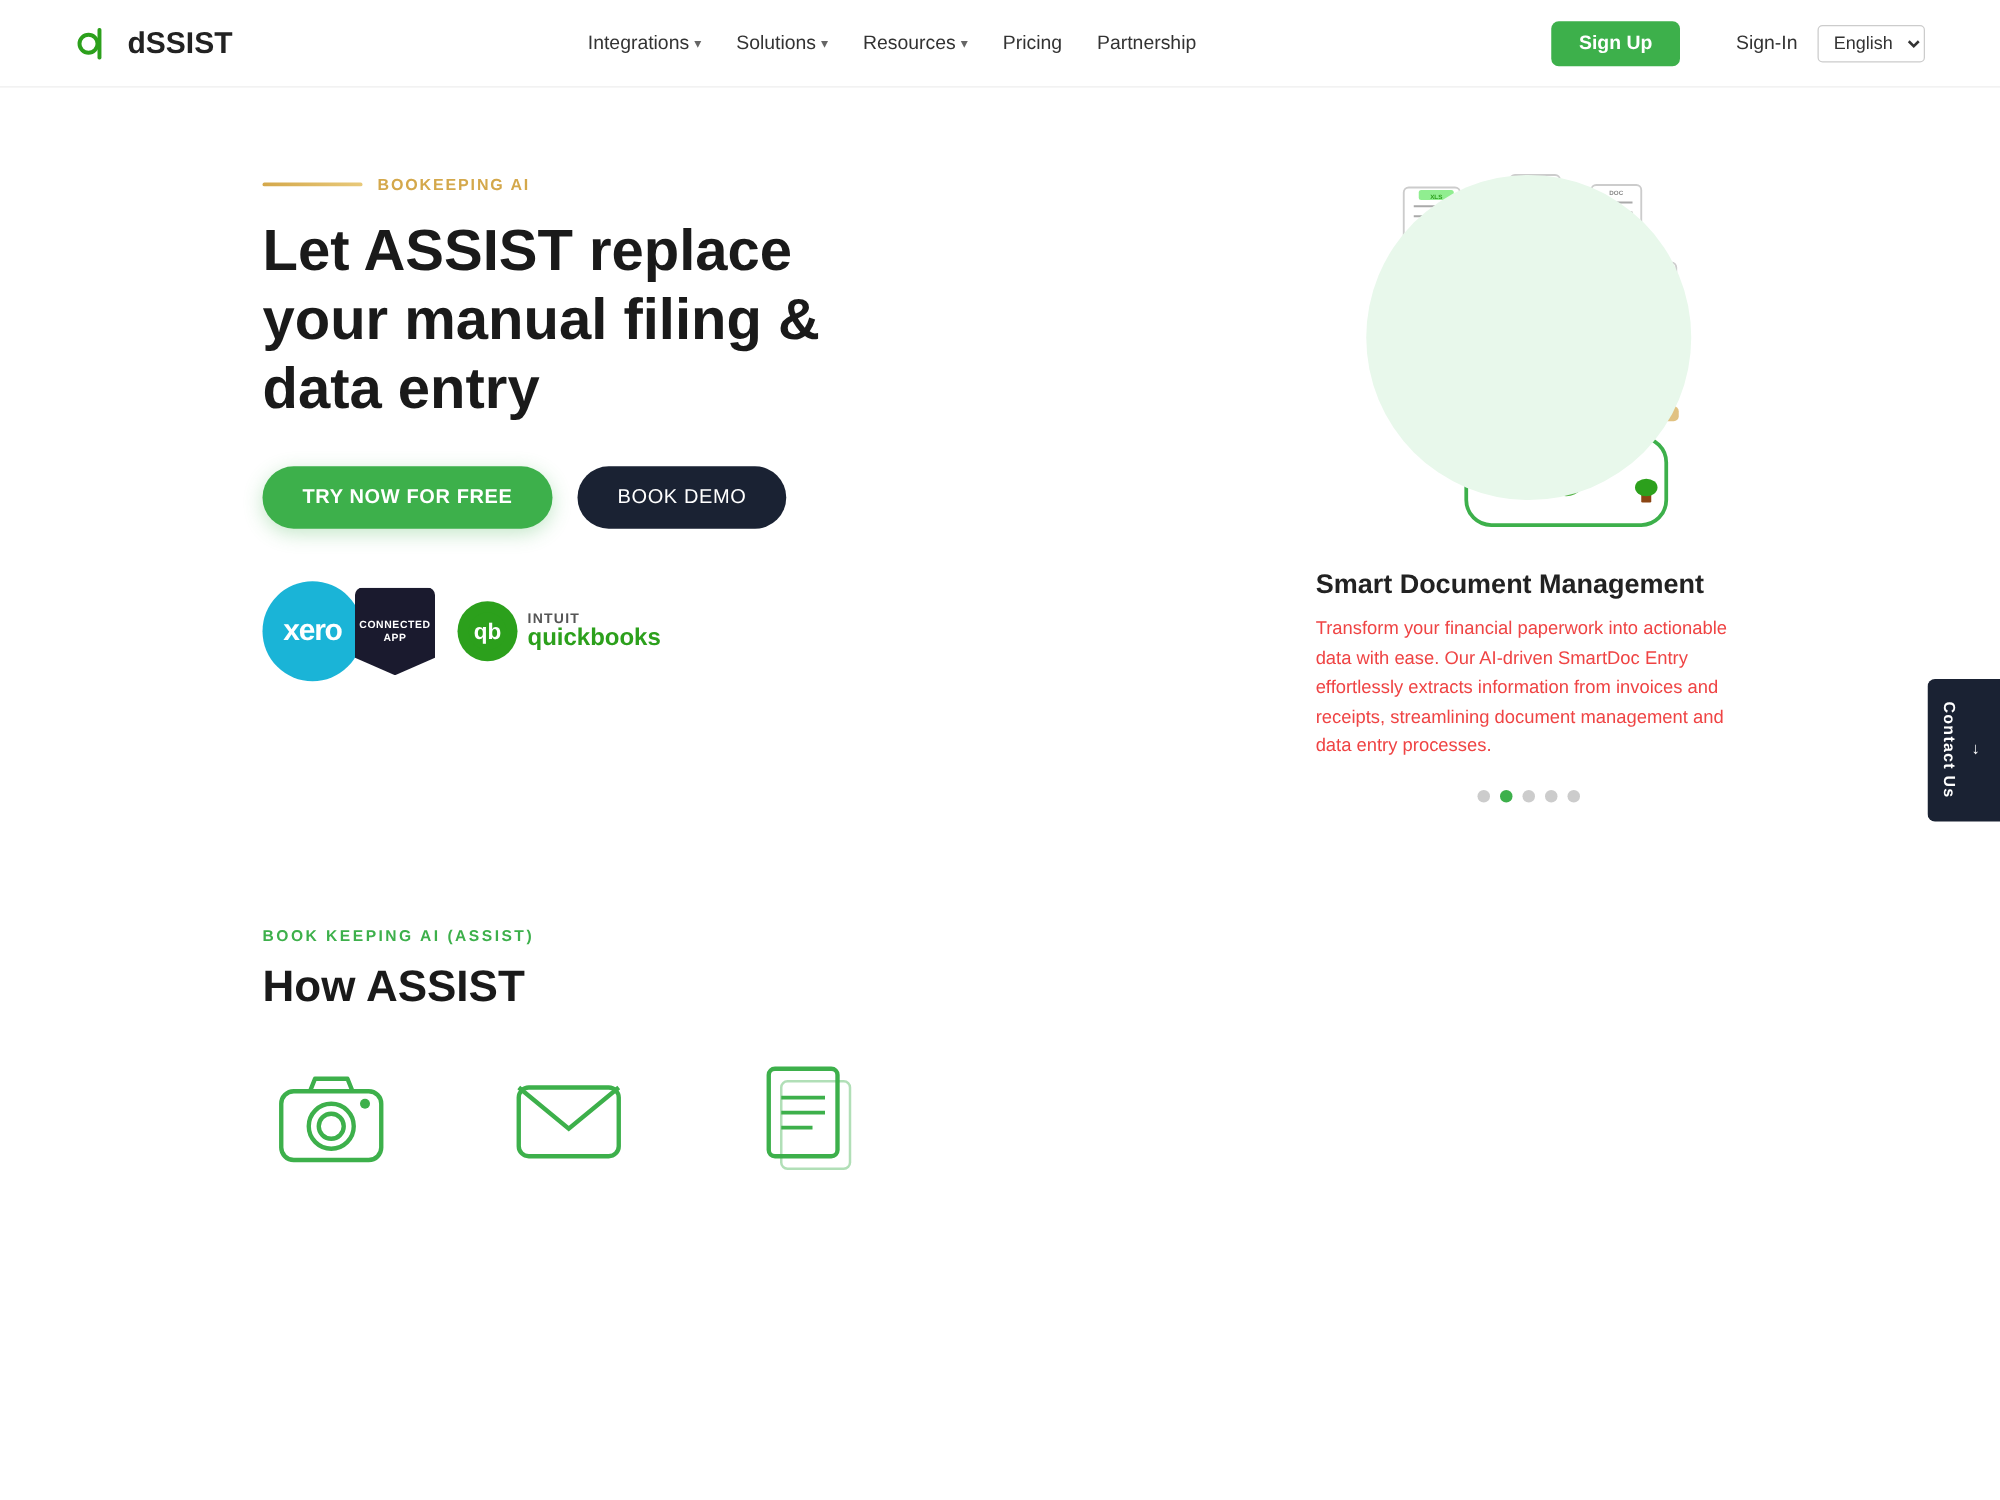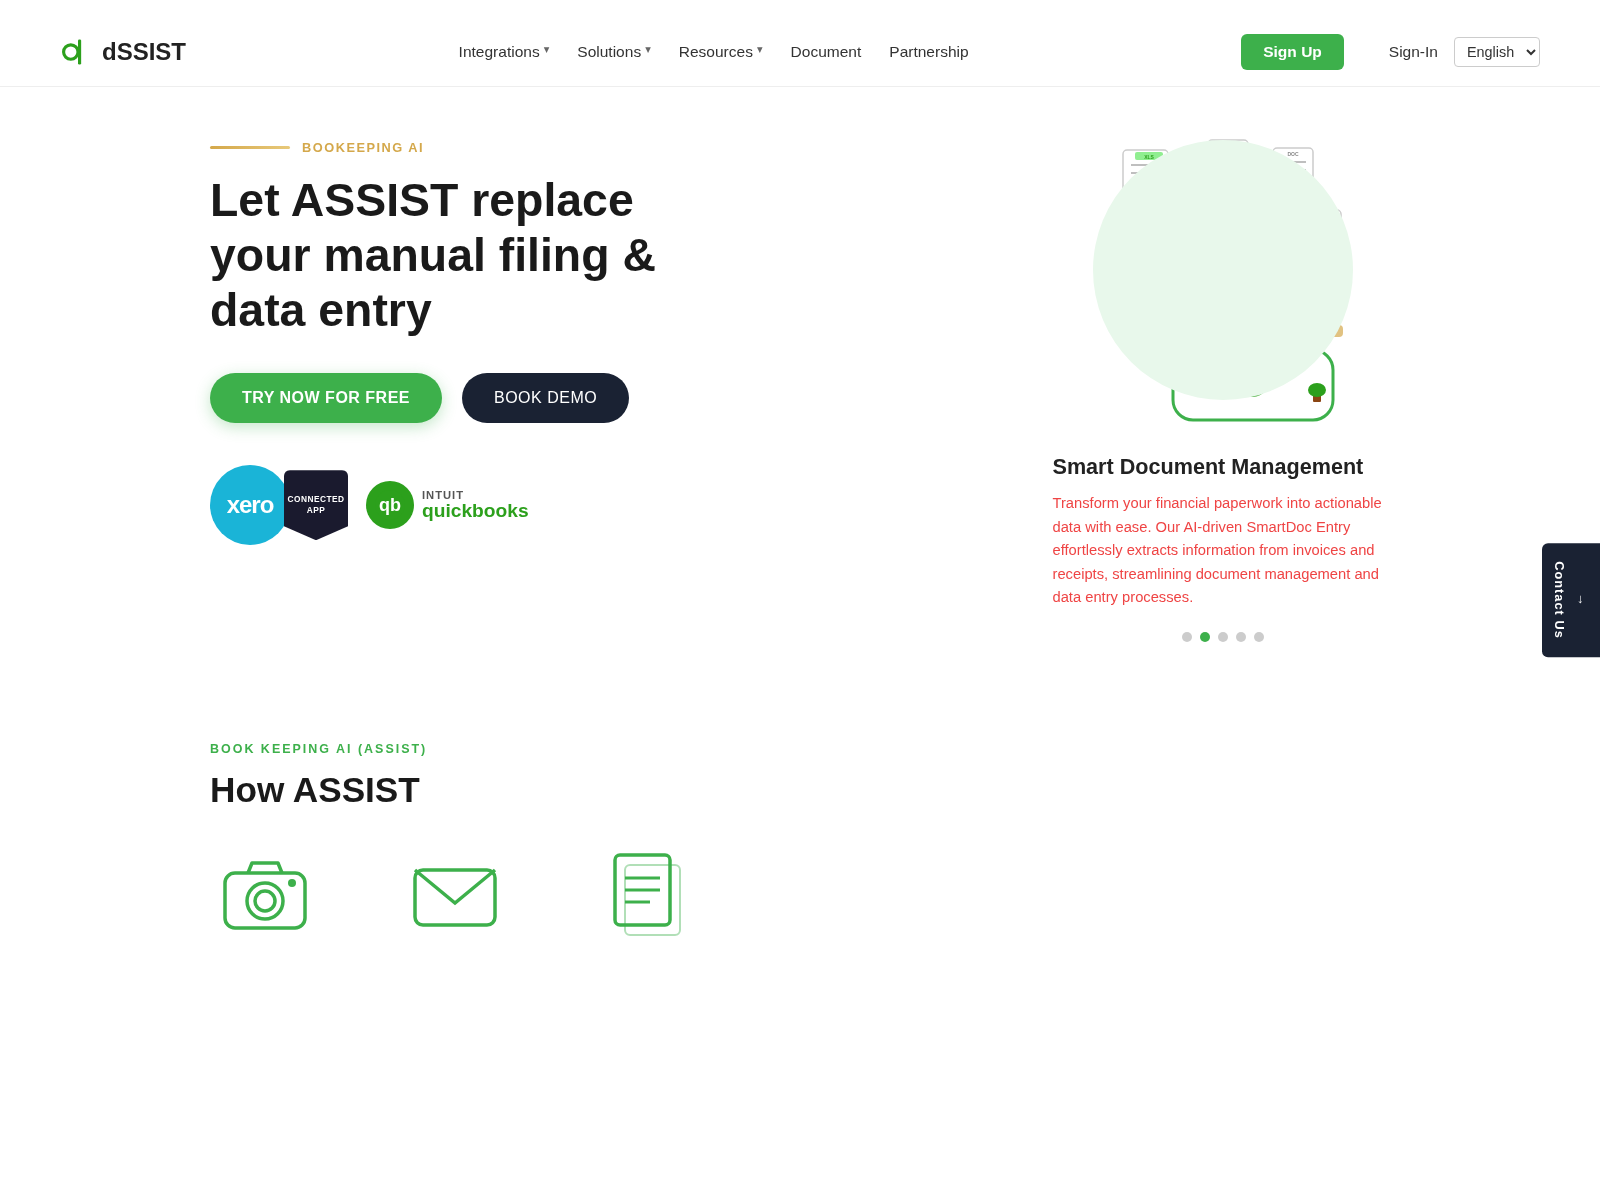--- a/index.html
+++ b/index.html
@@ -7,21 +7,21 @@
 
     
     .navbar {
       display: flex;
       align-items: center;
       justify-content: space-between;
       padding: 0 60px;
       height: 70px;
       border-bottom: 1px solid #eee;
       position: sticky;
-      top: 17px;
+      top: 0;
       background: #fff;
       z-index: 100;
     }
     .navbar-logo {
       display: flex;
       align-items: center;
       gap: 6px;
       font-size: 1.5rem;
       font-weight: 700;
       color: #222;
@@ -35,21 +35,21 @@
       display: flex;
       align-items: center;
       gap: 28px;
       list-style: none;
     }
     .navbar-links li a {
       text-decoration: none;
       color: #333;
       font-size: 0.97rem;
       display: flex;
-      align-items: flex-start;
+      align-items: center;
       gap: 4px;
     }
     .navbar-links li a .chevron {
       font-size: 0.7rem;
       color: #666;
     }
     .navbar-actions {
       display: flex;
       align-items: center;
       gap: 16px;
@@ -381,21 +381,21 @@
       </a>
     </li>
     <li>
       <a href="#">
         <span>Resources</span>
         <span class="chevron">▾</span>
       </a>
     </li>
     <li>
       <a href="#">
-        <span>Document</span>
+        <span>Pricing</span>
       </a>
     </li>
     <li>
       <a href="#">
         <span>Partnership</span>
       </a>
     </li>
   </ul>
 
   <div class="navbar-actions">

